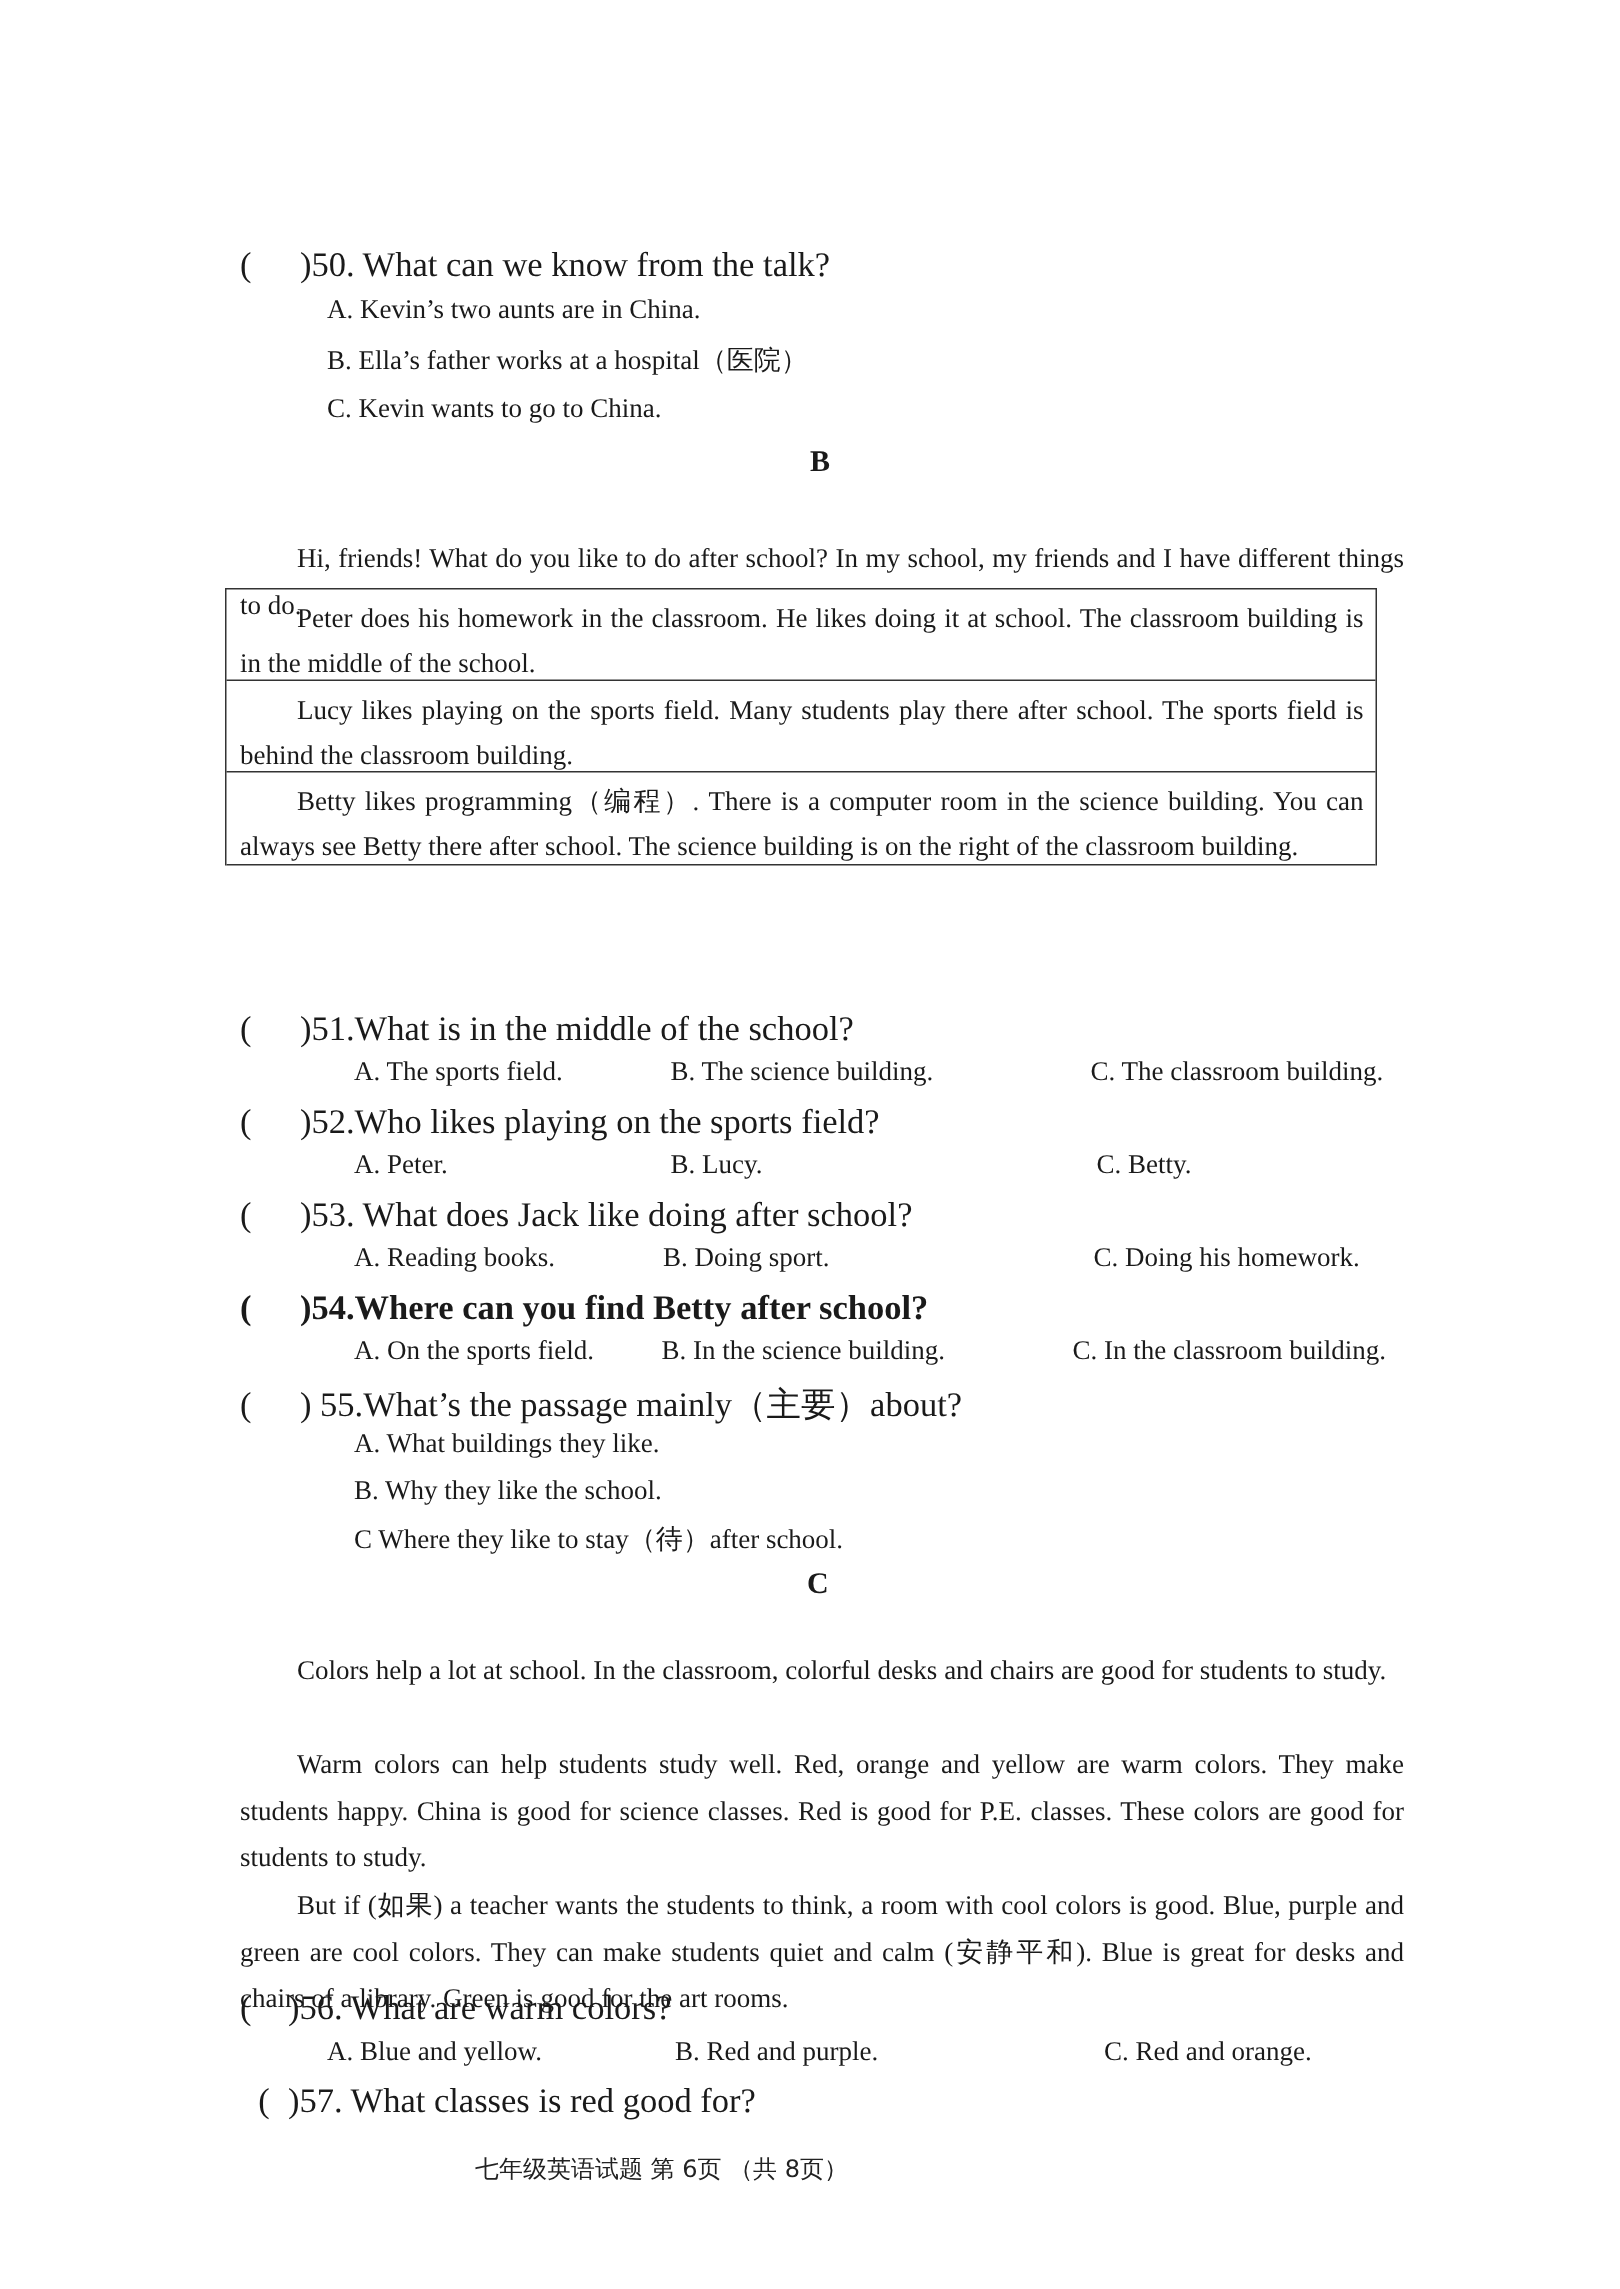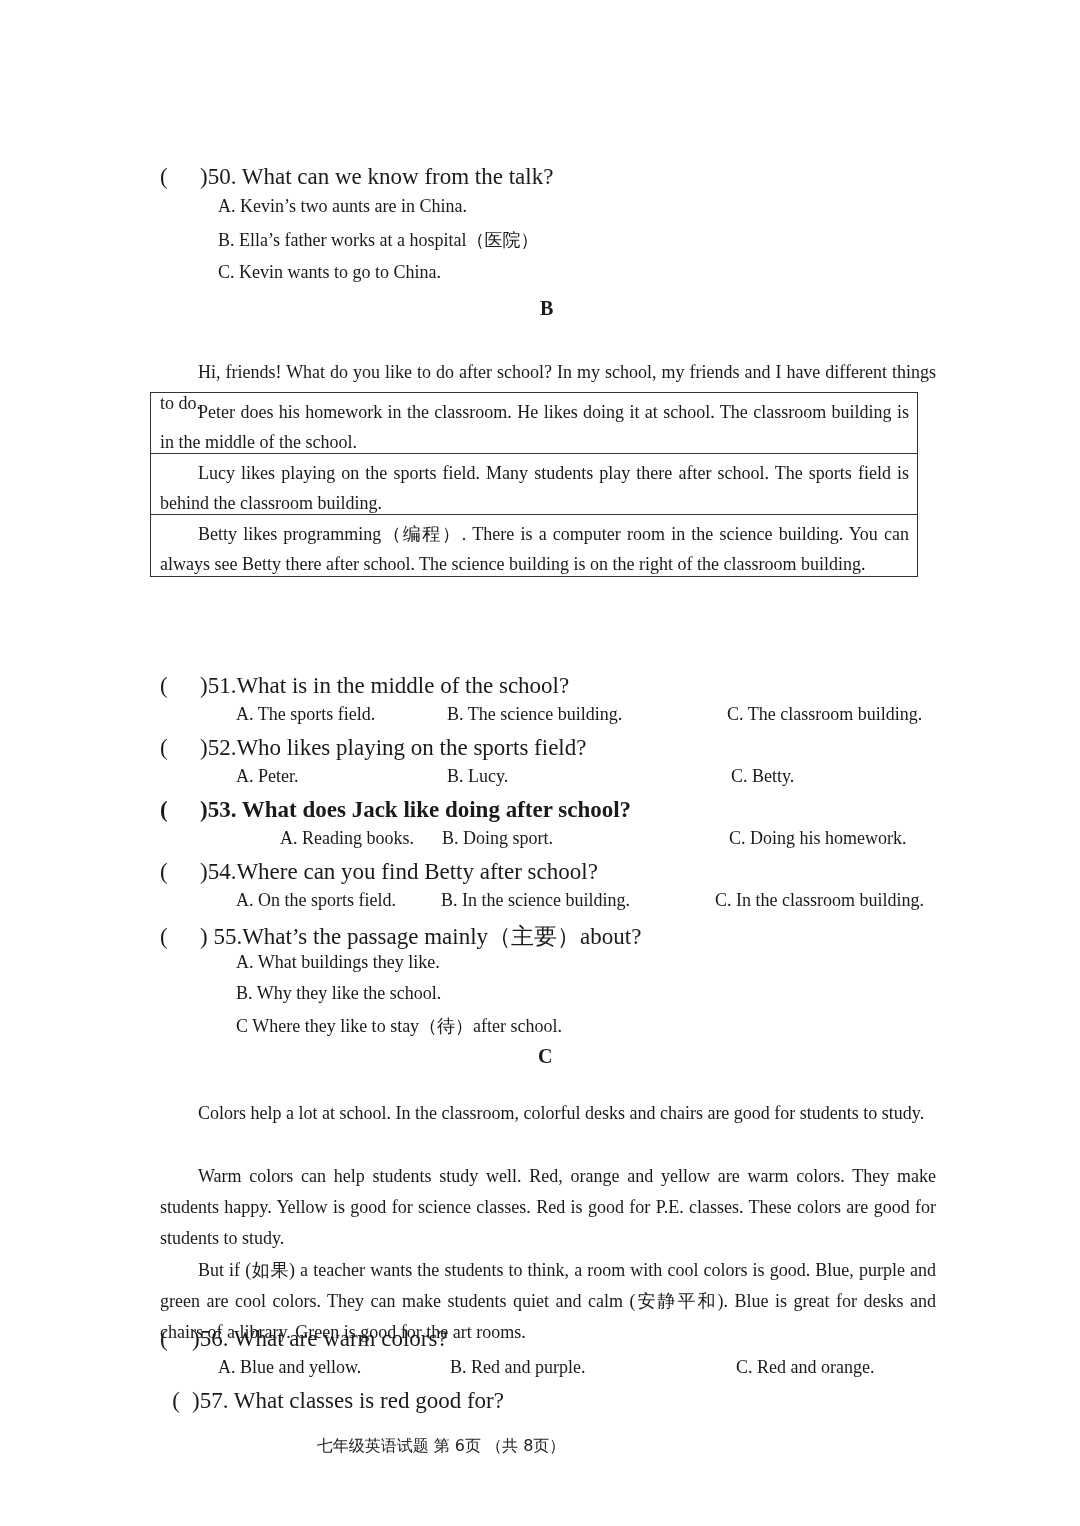--- a/index.html
+++ b/index.html
@@ -52,44 +52,44 @@
 <div class="opt" style="left:447px; top:704px;">B. The science building.</div>
 <div class="opt" style="left:727px; top:704px;">C. The classroom building.</div>
 
 <div class="q" style="top:735px;">
   <span class="paren">(</span><span>)52.Who likes playing on the sports field?</span>
 </div>
 <div class="opt" style="left:236px; top:766px;">A.  Peter.</div>
 <div class="opt" style="left:447px; top:766px;">B. Lucy.</div>
 <div class="opt" style="left:731px; top:766px;">C. Betty.</div>
 
-<div class="q" style="top:797px;font-weight:bold;">
+<div class="q" style="top:797px;">
   <span class="paren">(</span><span>)53. What does Jack like doing after school?</span>
 </div>
-<div class="opt" style="left:236px; top:828px;margin-left:44px;">A. Reading books.</div>
+<div class="opt" style="left:236px; top:828px;">A. Reading books.</div>
 <div class="opt" style="left:442px; top:828px;">B. Doing sport.</div>
 <div class="opt" style="left:729px; top:828px;">C. Doing his homework.</div>
 
-<div class="q" style="top:859px;">
+<div class="q" style="top:859px;font-weight:bold;">
   <span class="paren">(</span><span>)54.Where can you find Betty after school?</span>
 </div>
 <div class="opt" style="left:236px; top:890px;">A. On the sports field.</div>
 <div class="opt" style="left:441px; top:890px;">B. In the science building.</div>
 <div class="opt" style="left:715px; top:890px;">C. In the classroom building.</div>
 
 <div class="q" style="top:921px;">
   <span class="paren">(</span><span>) 55.What’s the passage mainly（主要）about?</span>
 </div>
 <div class="opt" style="left:236px; top:952px;">A.  What buildings they like.</div>
 <div class="opt" style="left:236px; top:983px;">B. Why they like the school.</div>
 <div class="opt" style="left:236px; top:1014px;">C  Where they like to stay（待）after school.</div>
 
 <div class="section-letter" style="left:538px; top:1045px;">C</div>
 <div class="para indent" style="top:1074px;">Colors help a lot at school. In the classroom, colorful desks and chairs are good for students to study.</div>
-<div class="para indent" style="top:1137px;">Warm colors can help students study well. Red, orange and yellow are warm colors. They make students happy. Yellow is good for science classes. Red is good for P.E. classes. These colors are good for students to study.</div>
+<div class="para indent" style="top:1137px;">Warm colors can help students study well. Red, orange and yellow are warm colors. They make students happy. China is good for science classes. Red is good for P.E. classes. These colors are good for students to study.</div>
 <div class="para indent" style="top:1231px;">But if (如果) a teacher wants the students to think, a room with cool colors is good. Blue, purple and green are cool colors. They can make students quiet and calm (安静平和). Blue is great for desks and chairs of a library. Green is good for the art rooms.</div>
 
 <div class="q" style="top:1326px;">
   <span class="paren" style="width:32px;">(</span><span>)56. What are warm colors?</span>
 </div>
 <div class="opt" style="left:218px; top:1357px;">A. Blue and yellow.</div>
 <div class="opt" style="left:450px; top:1357px;">B. Red and purple.</div>
 <div class="opt" style="left:736px; top:1357px;">C. Red and orange.</div>
 
 <div class="q" style="top:1388px;text-align:center;">

